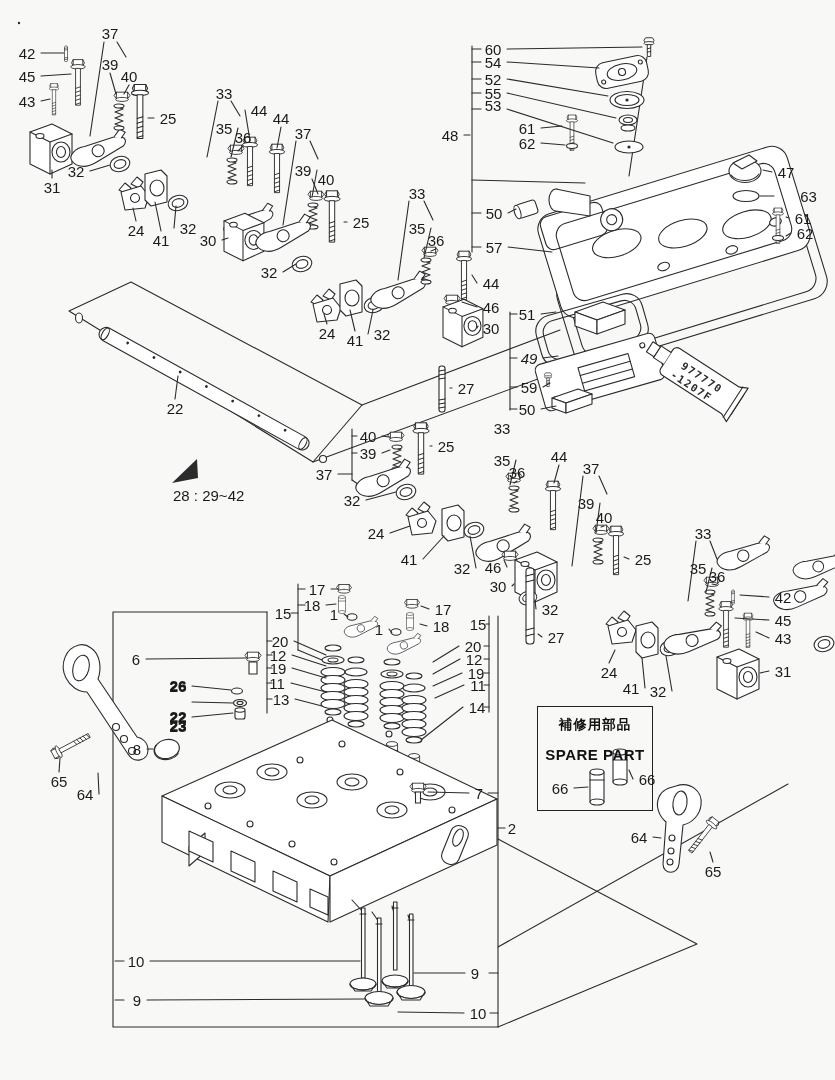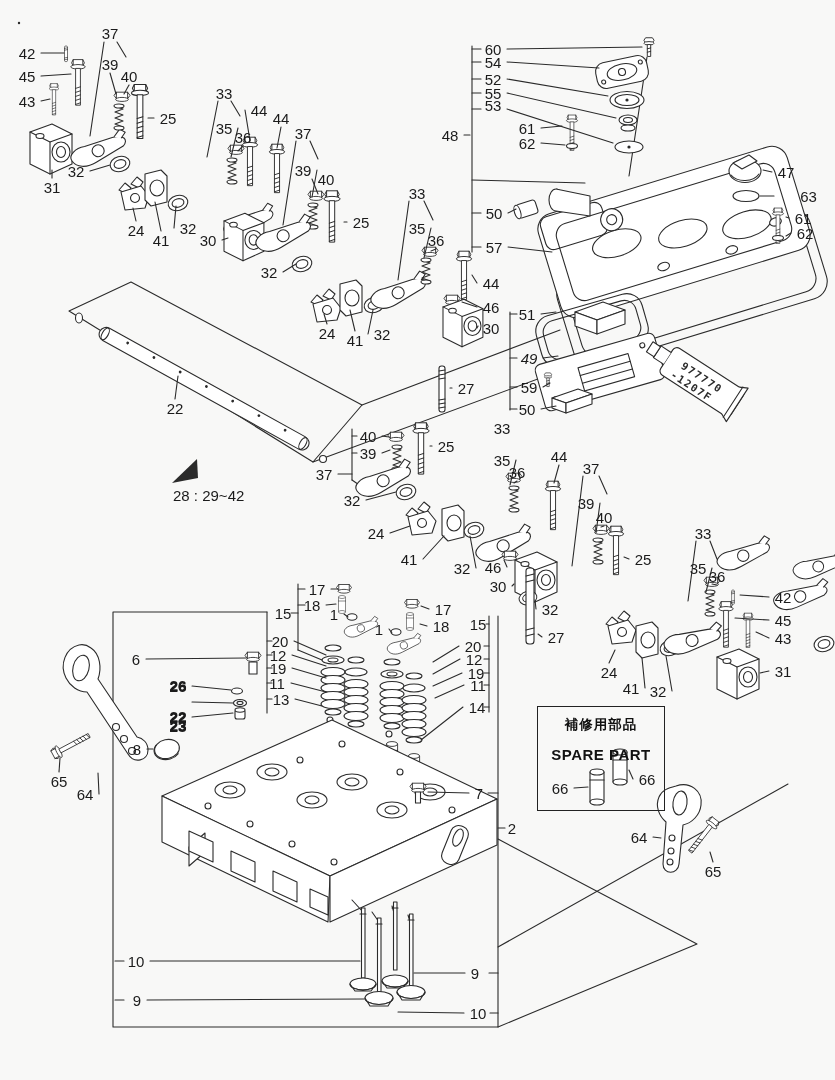--- a/index.html
+++ b/index.html
@@ -6,21 +6,21 @@
   body{background:#e9e9e9;font-family:"Liberation Sans",sans-serif;}
   #stage{position:relative;width:835px;height:1080px;background:#f8f8f7;overflow:hidden;margin:0 auto;}
   #diagram-svg{position:absolute;left:0;top:0;z-index:1;}
   .ln{fill:none;stroke:#2b2b2b;stroke-width:1.1;stroke-linecap:round;stroke-linejoin:round;}
   .pt{fill:#ffffff;stroke:#2b2b2b;stroke-width:1.1;stroke-linejoin:round;}
   .ink{fill:#2b2b2b;stroke:none;}
   #labels-layer{position:absolute;left:0;top:0;width:835px;height:1080px;z-index:3;pointer-events:none;}
   .lbl{position:absolute;transform:translate(-50%,-50%);font:15px "Liberation Sans",sans-serif;color:#1b1b1b;white-space:nowrap;}
   .lbl.b{font-weight:bold;font-size:15.5px;text-shadow:0 1px 0 #1b1b1b;}
   .note{position:absolute;left:173px;top:487px;font:15px "Liberation Sans",sans-serif;color:#1b1b1b;z-index:3;}
-  #spare-box{position:absolute;left:537px;top:706px;width:128px;height:105px;border:1.6px solid #222;z-index:2;
+  #spare-box{position:absolute;left:537px;top:706px;width:116px;height:105px;border:1.6px solid #222;z-index:2;
              text-align:center;padding-top:9px;box-sizing:border-box;color:#111;}
   #spare-box .jp{font:bold 13.5px "Liberation Sans",sans-serif;letter-spacing:1px;display:block;}
   #spare-box .en{font:bold 15px "Liberation Sans",sans-serif;letter-spacing:.5px;display:block;margin-top:12px;}
   .tube-t{font:bold 10.5px "DejaVu Sans Mono",monospace;fill:#2b2b2b;letter-spacing:1.5px;}
 </style>
 </head>
 <body>
 
 <div id="stage">
 

